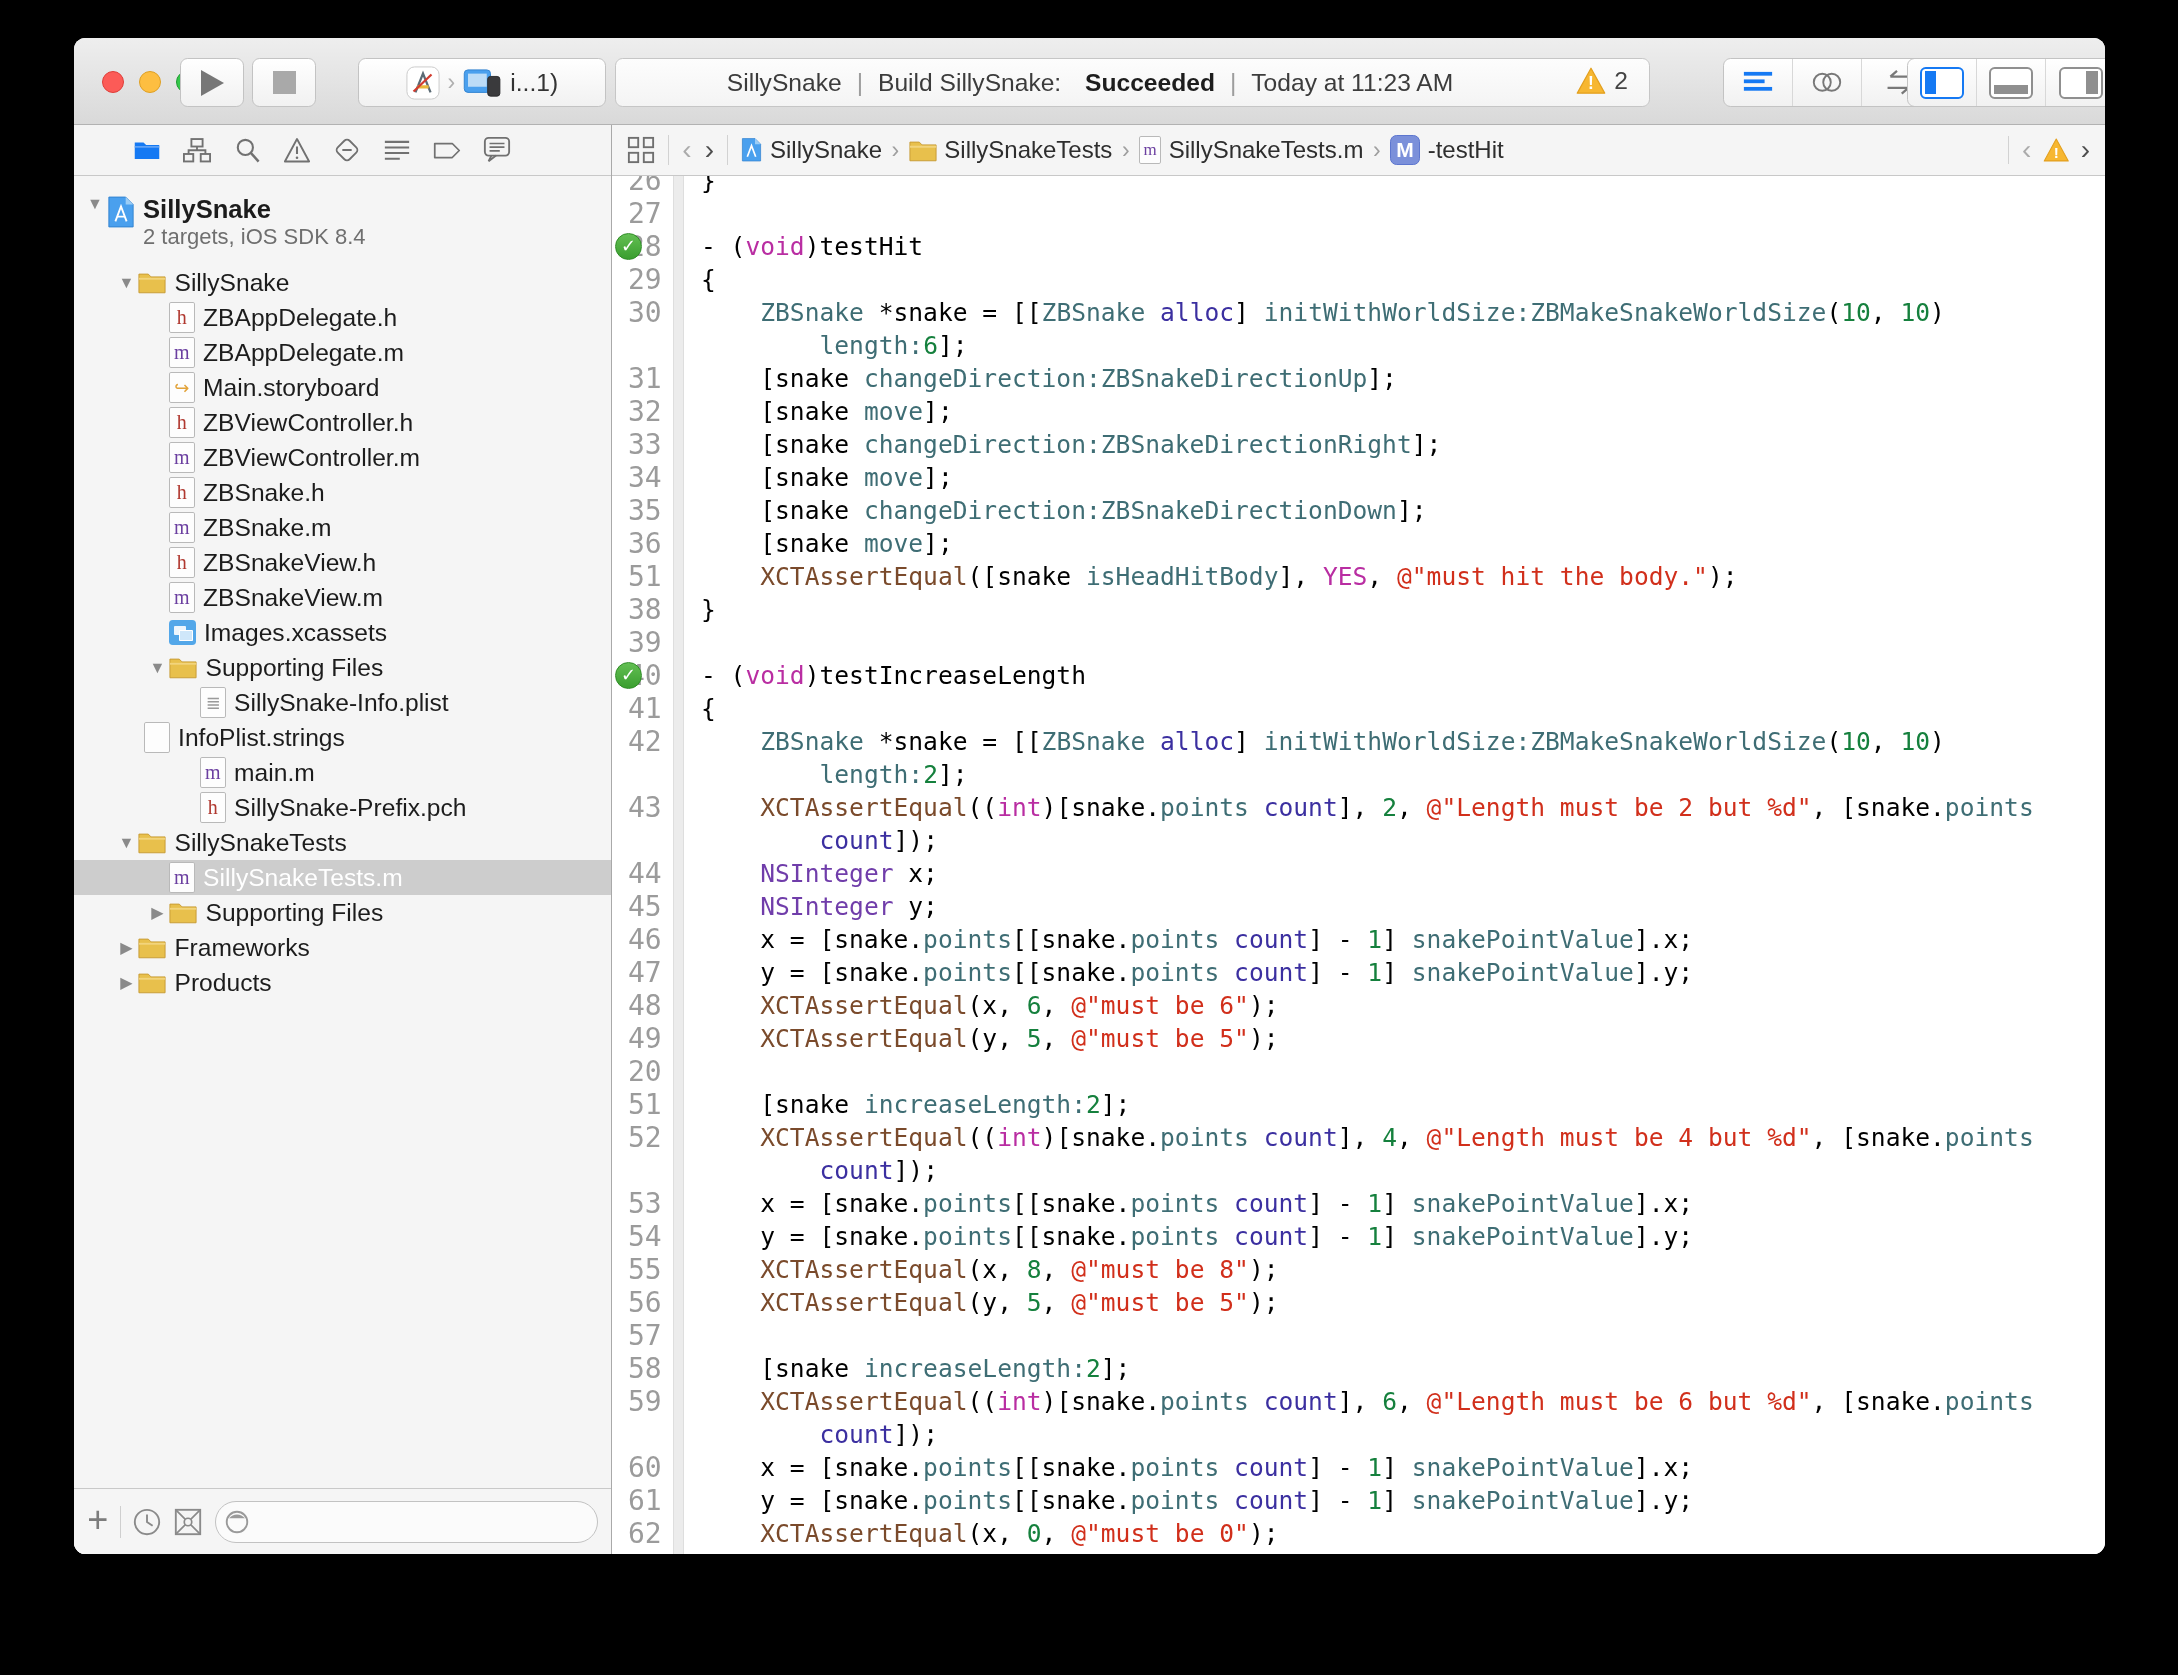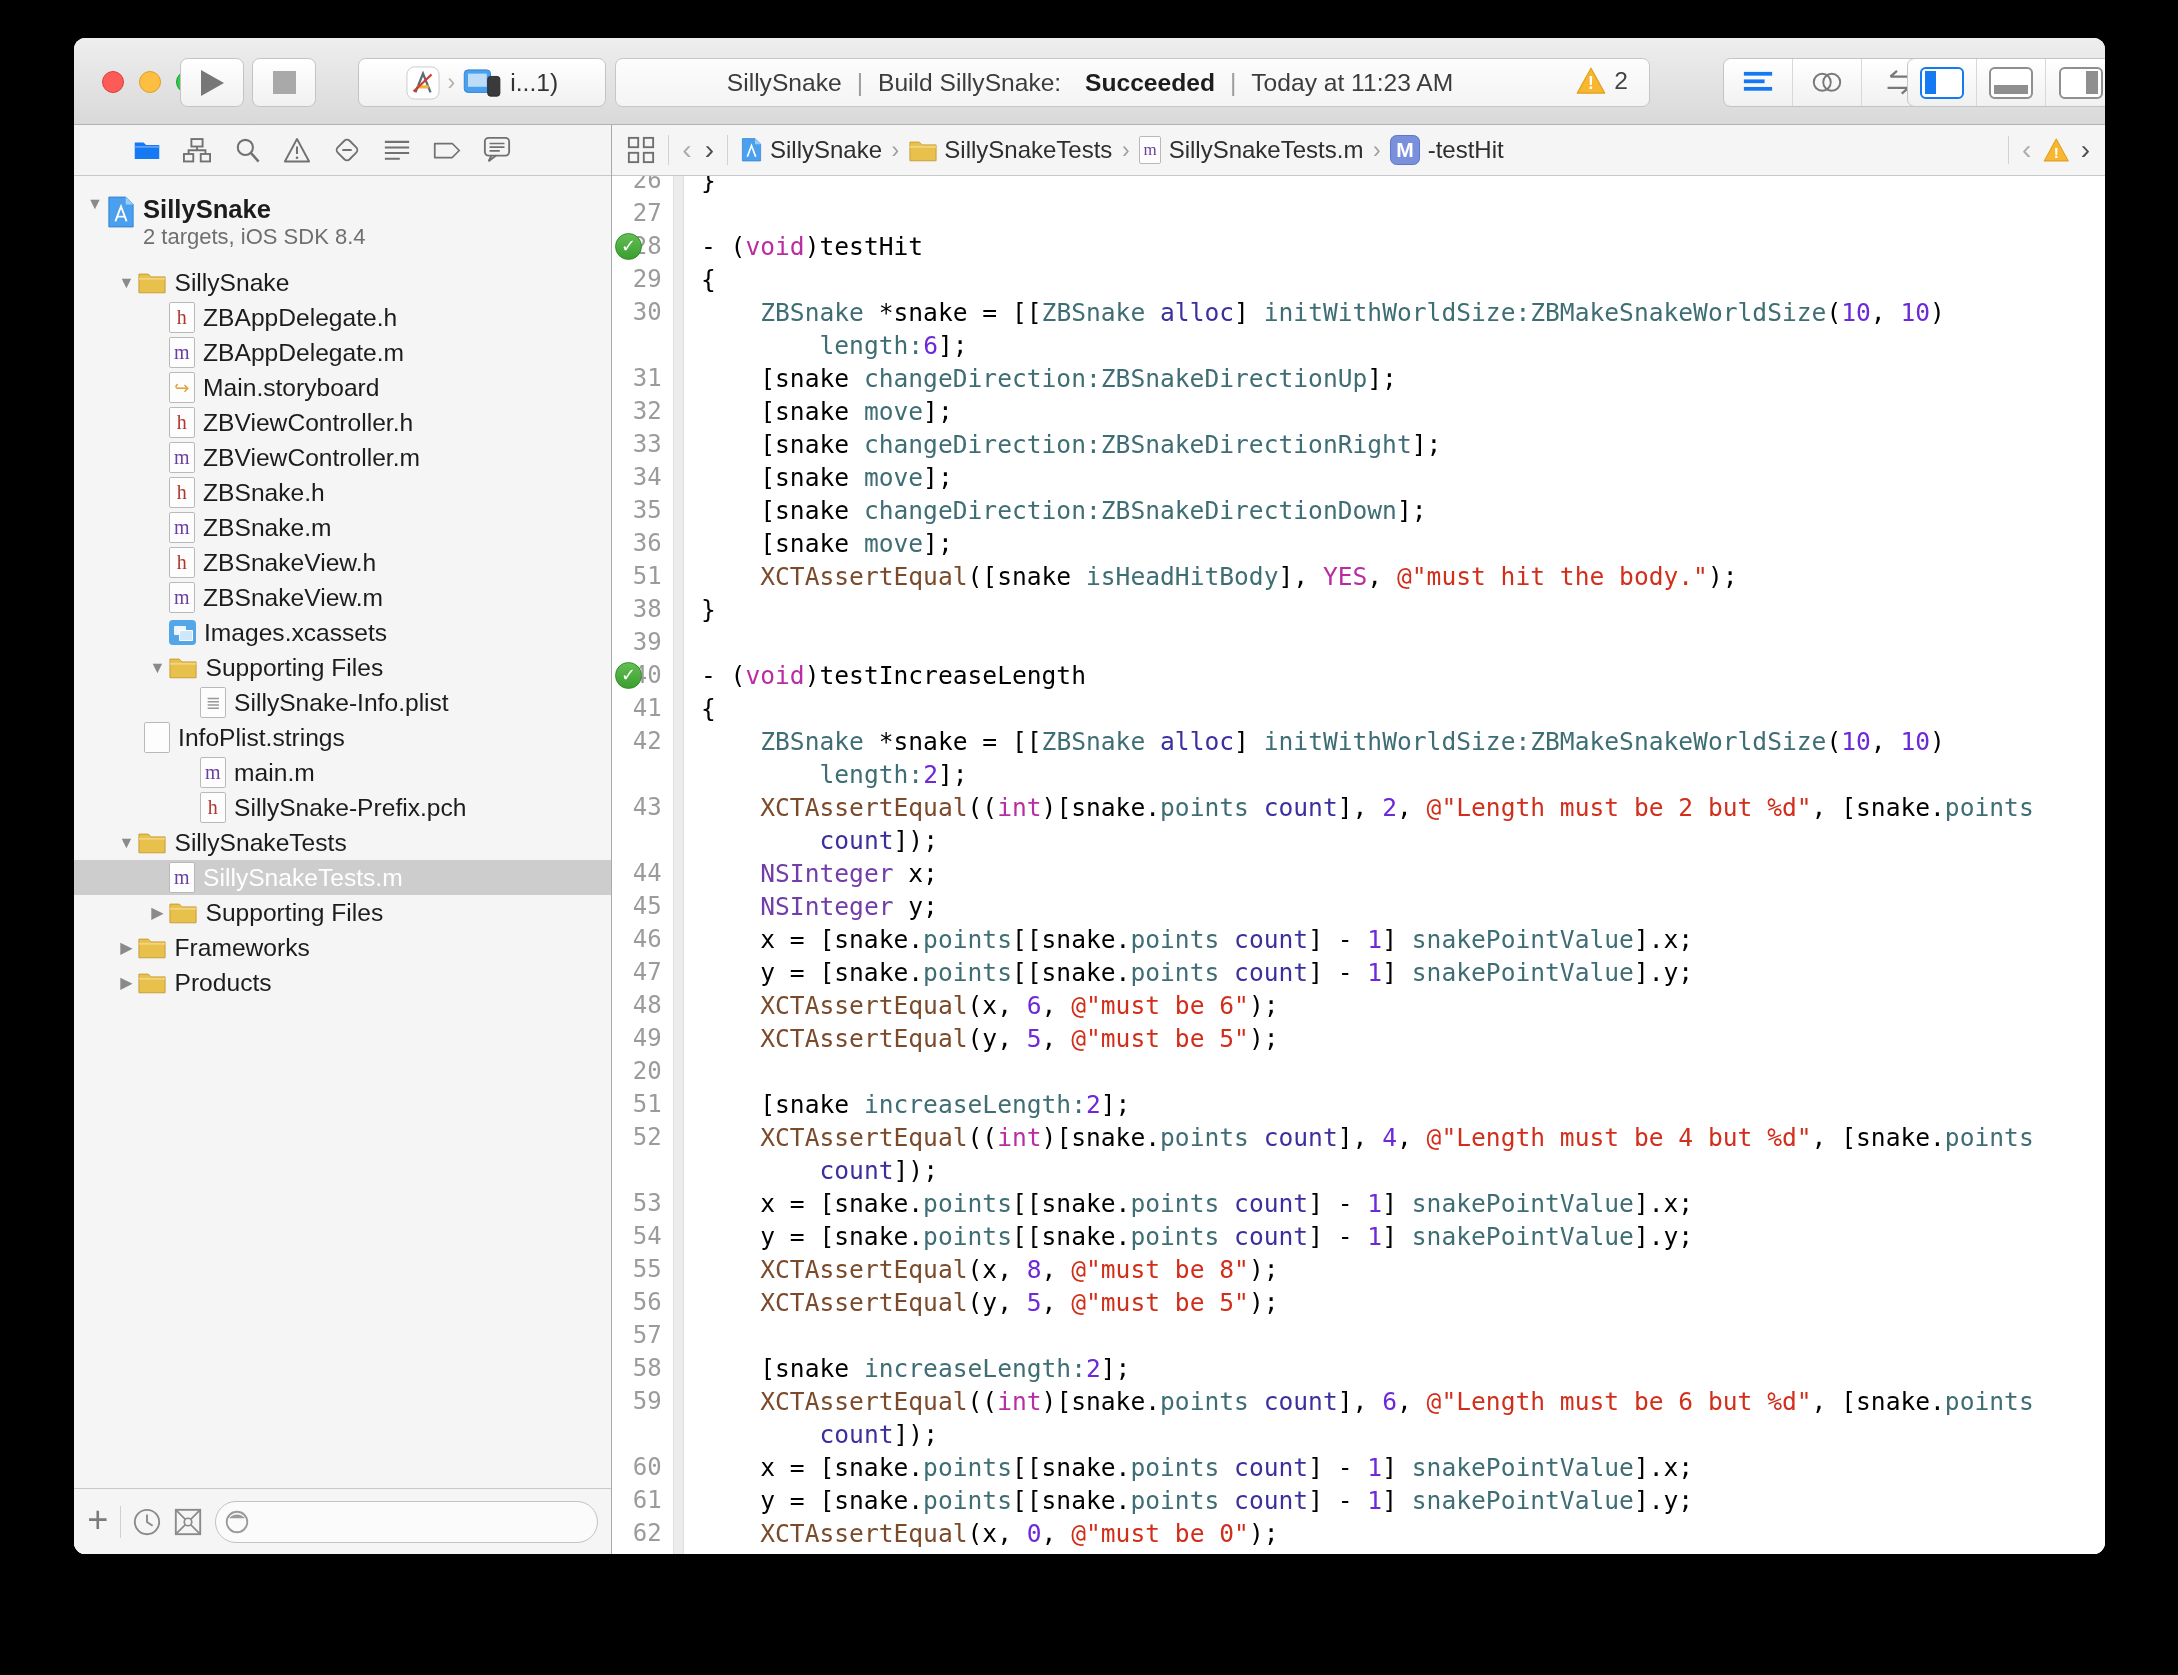--- a/index.html
+++ b/index.html
@@ -91,26 +91,26 @@
           display:flex; align-items:center; justify-content:center; font-family:"Liberation Serif",serif; font-size:17px; color:#6b3fa0; }
   .mbadge { width:30px; height:30px; background:#7b90da; border:0.9px solid #5d76cf; border-radius:6.6px;
             color:#fff; font-weight:bold; font-size:21px; display:flex; align-items:center; justify-content:center; }
   .issue-stepper { display:flex; align-items:center; gap:11.4px; padding-left:13.2px; border-left:0.9px solid #d2d2d2; }
 
   .code-area { flex:1; position:relative; overflow:hidden; font-family:"DejaVu Sans Mono", monospace; }
   .gutter-strip { position:absolute; left:61px; top:0; bottom:0; width:11.4px; background:#ececec;
                   border-left:0.9px solid #dedede; border-right:0.9px solid #dedede; }
   .code-lines { position:absolute; left:0; right:0; top:-12.3px; }
   .crow { height:33px; line-height:33px; position:relative; display:flex; white-space:pre; }
-  .crow .ln { flex:0 0 61px; text-align:right; padding-right:11.4px; color:#9b9b9b; font-size:24px; }
+  .crow .ln { flex:0 0 61px; text-align:right; padding-right:11.4px; color:#9b9b9b; font-size:28px; }
   .crow .ct { padding-left:28px; font-size:24.6px; }
   .tbadge { position:absolute; left:2.8px; top:2.8px; width:27.4px; height:27.4px; border-radius:50%;
             background:linear-gradient(#63bf53,#3a9e2f); border:0.9px solid #2e8c26; color:#fff;
             font-size:18px; display:flex; align-items:center; justify-content:center; font-family:"Liberation Sans",sans-serif; }
-  .seg-p{color:#000}.seg-k{color:#b92da2}.seg-s{color:#d12f1b}.seg-n{color:#6d28d9}
+  .seg-p{color:#000}.seg-k{color:#b92da2}.seg-s{color:#d12f1b}.seg-n{color:#15803d}
   .seg-m{color:#7a4a2b}.seg-c{color:#3e6d74}.seg-f{color:#3b2fa0}.seg-t{color:#703daa}
 </style>
 </head>
 <body>
 
 <div class="window">
 
   <div class="toolbar">
     <div class="traffic">
       <span class="tl red"></span>

